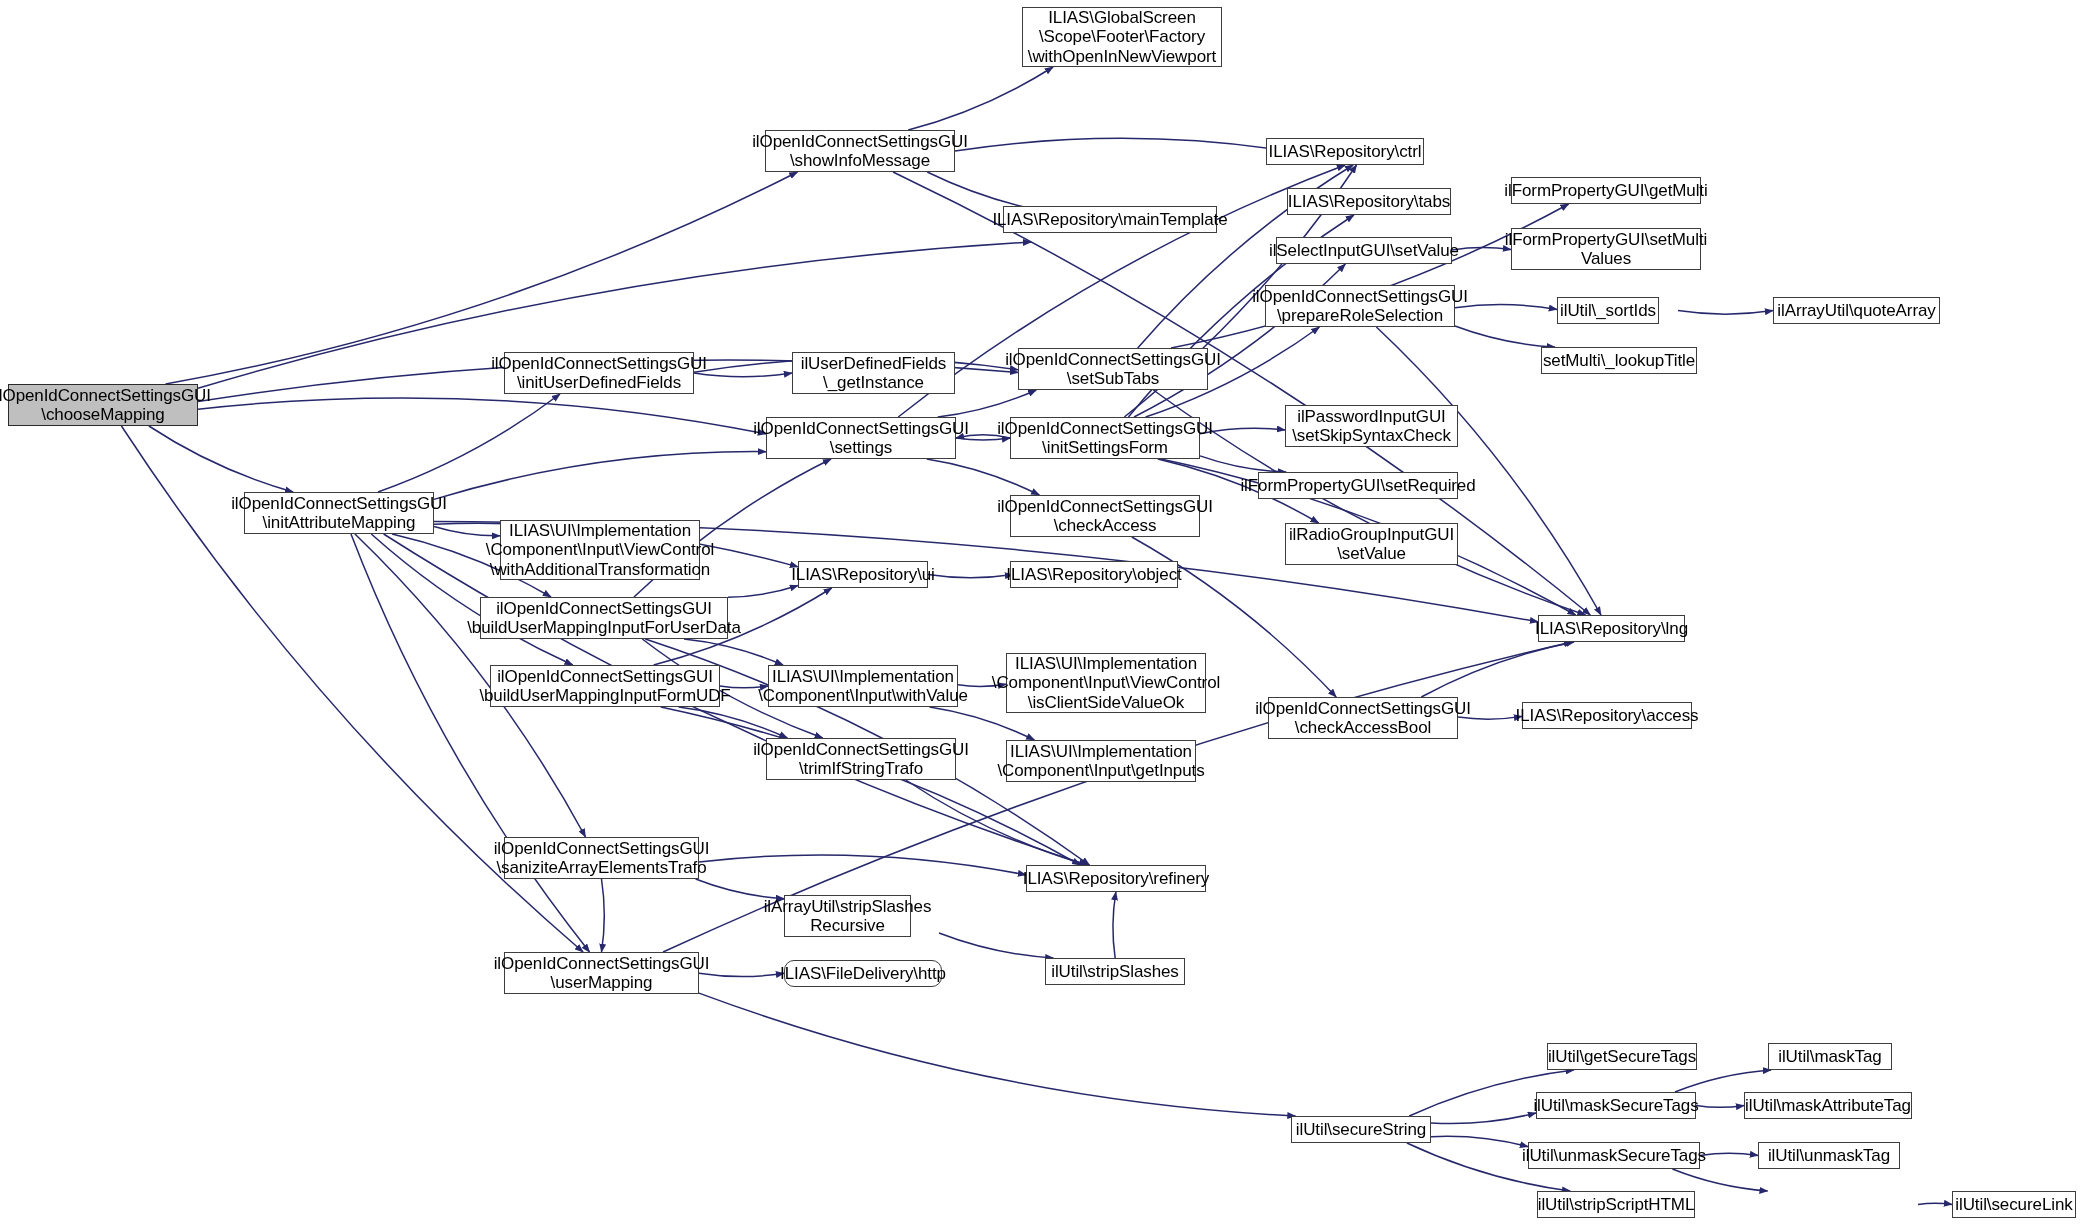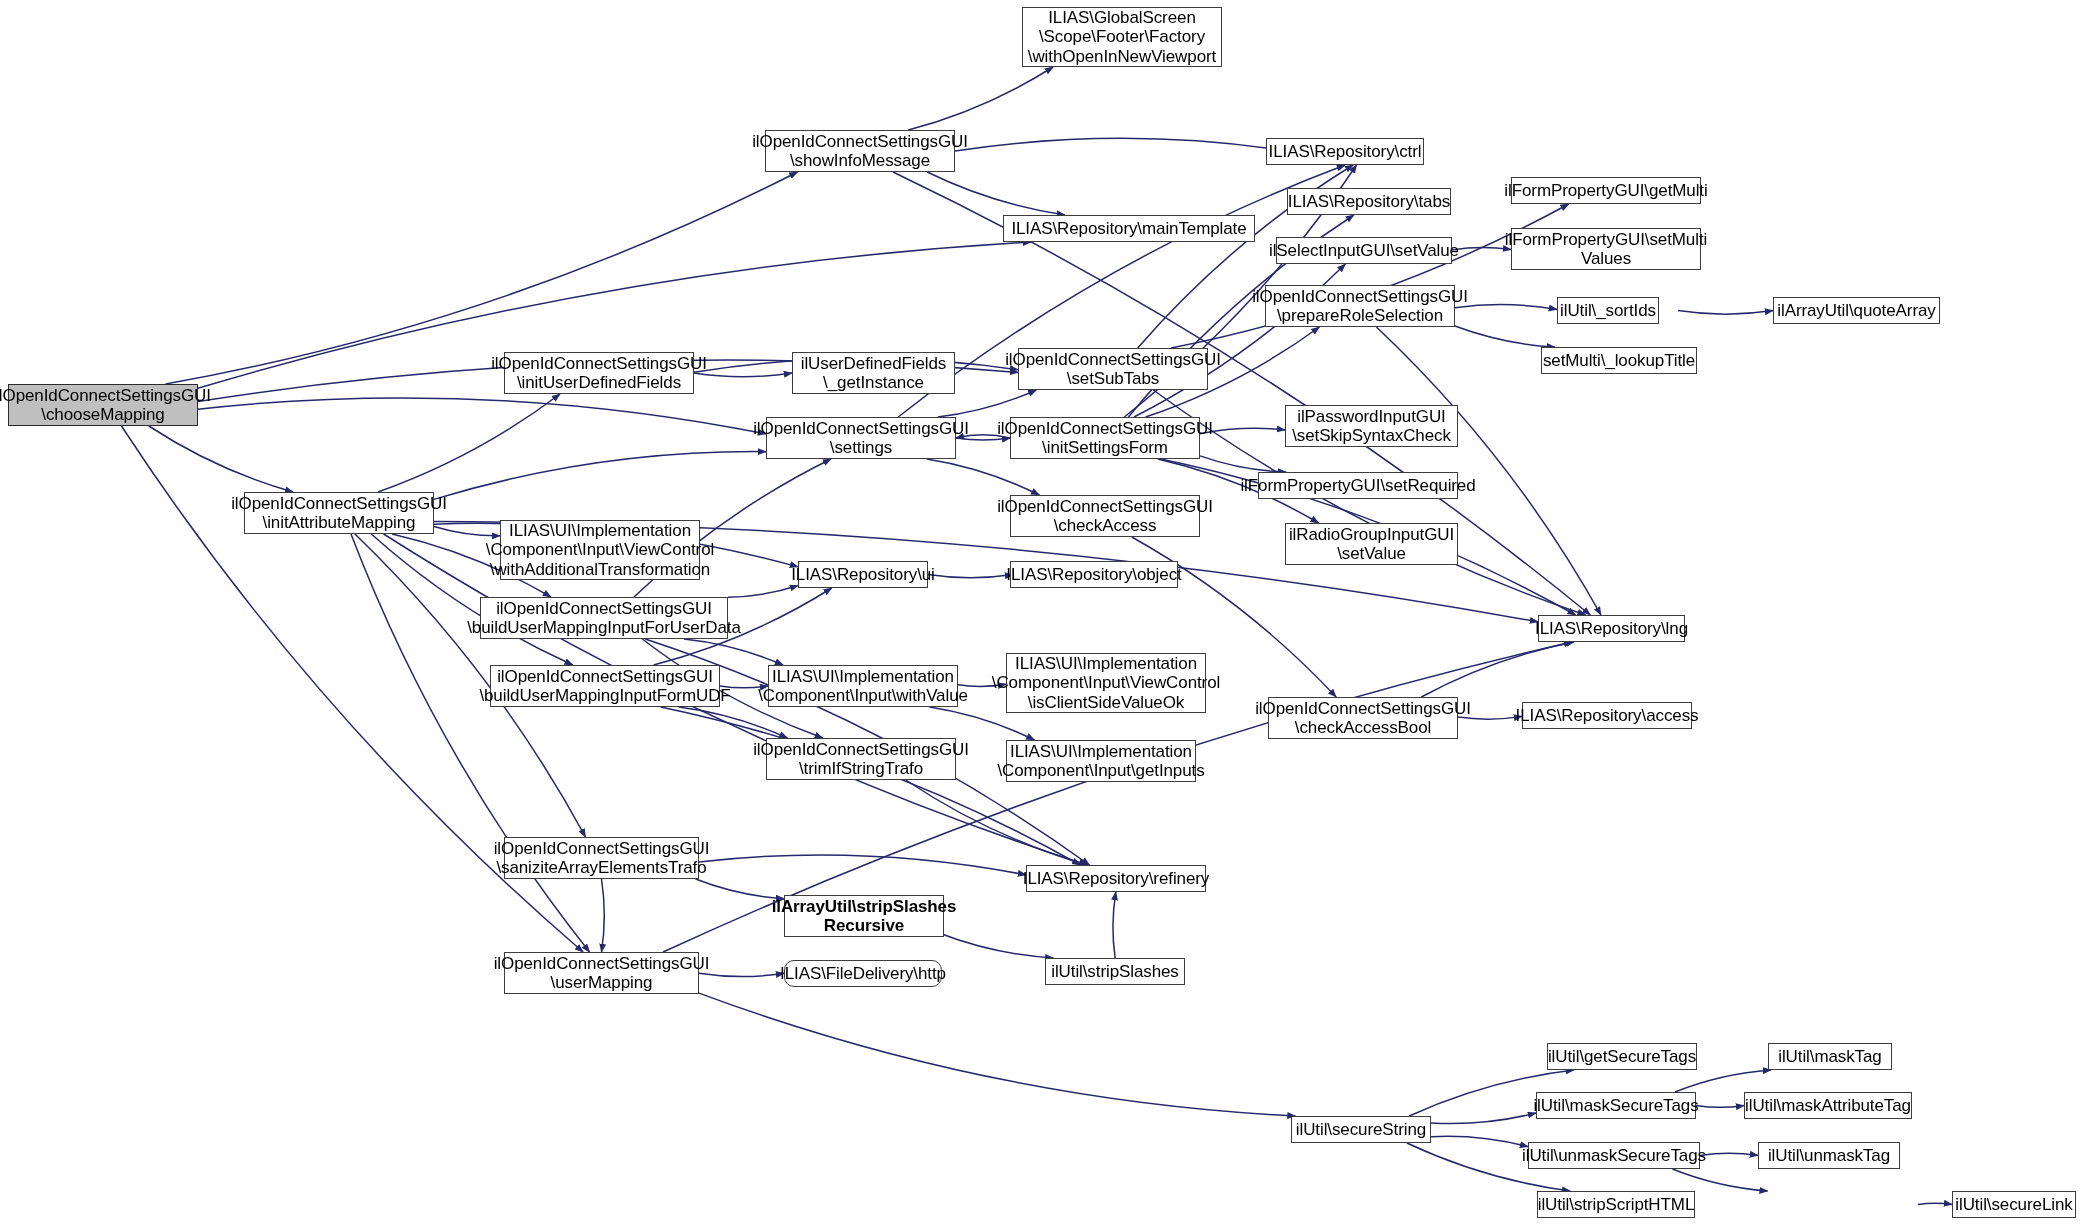--- a/index.html
+++ b/index.html
@@ -117,21 +117,21 @@
       </g>
   </svg>
   <div id="node-layer">
       <div class="node root" style="left: 8px; top: 384px; width: 190px; height: 42px;">ilOpenIdConnectSettingsGUI
 \chooseMapping</div>
       <div class="node" style="left: 765px; top: 130px; width: 190px; height: 42px;">ilOpenIdConnectSettingsGUI
 \showInfoMessage</div>
       <div class="node" style="left: 1022px; top: 7px; width: 200px; height: 60px;">ILIAS\GlobalScreen
 \Scope\Footer\Factory
 \withOpenInNewViewport</div>
-      <div class="node" style="left: 1003px; top: 215px; width: 252px; height: 27px;">ILIAS\Repository\mainTemplate</div>
+      <div class="node" style="left: 1003px; top: 206px; width: 214px; height: 27px;">ILIAS\Repository\mainTemplate</div>
       <div class="node" style="left: 1266px; top: 138px; width: 158px; height: 27px;">ILIAS\Repository\ctrl</div>
       <div class="node" style="left: 1287px; top: 188px; width: 164px; height: 27px;">ILIAS\Repository\tabs</div>
       <div class="node" style="left: 1276px; top: 237px; width: 176px; height: 27px;">ilSelectInputGUI\setValue</div>
       <div class="node" style="left: 1265px; top: 285px; width: 190px; height: 42px;">ilOpenIdConnectSettingsGUI
 \prepareRoleSelection</div>
       <div class="node" style="left: 1511px; top: 177px; width: 190px; height: 27px;">ilFormPropertyGUI\getMulti</div>
       <div class="node" style="left: 1511px; top: 228px; width: 190px; height: 42px;">ilFormPropertyGUI\setMulti
 Values</div>
       <div class="node" style="left: 1557px; top: 297px; width: 102px; height: 27px;">ilUtil\_sortIds</div>
       <div class="node" style="left: 1773px; top: 297px; width: 167px; height: 27px;">ilArrayUtil\quoteArray</div>
@@ -173,21 +173,21 @@
 \trimIfStringTrafo</div>
       <div class="node" style="left: 1006px; top: 740px; width: 190px; height: 42px;">ILIAS\UI\Implementation
 \Component\Input\getInputs</div>
       <div class="node" style="left: 1538px; top: 615px; width: 147px; height: 27px;">ILIAS\Repository\lng</div>
       <div class="node" style="left: 1268px; top: 697px; width: 190px; height: 42px;">ilOpenIdConnectSettingsGUI
 \checkAccessBool</div>
       <div class="node" style="left: 1522px; top: 702px; width: 170px; height: 27px;">ILIAS\Repository\access</div>
       <div class="node" style="left: 504px; top: 837px; width: 195px; height: 42px;">ilOpenIdConnectSettingsGUI
 \saniziteArrayElementsTrafo</div>
       <div class="node" style="left: 1026px; top: 865px; width: 180px; height: 27px;">ILIAS\Repository\refinery</div>
-      <div class="node" style="left: 784px; top: 895px; width: 160px; height: 42px; font-weight: bold;">ilArrayUtil\stripSlashes
+      <div class="node" style="left: 784px; top: 895px; width: 127px; height: 42px;">ilArrayUtil\stripSlashes
 Recursive</div>
       <div class="node" style="left: 504px; top: 952px; width: 195px; height: 42px;">ilOpenIdConnectSettingsGUI
 \userMapping</div>
       <div class="node" style="left: 784px; top: 960px; width: 158px; height: 27px; border-radius: 10px;">ILIAS\FileDelivery\http</div>
       <div class="node" style="left: 1045px; top: 958px; width: 140px; height: 27px;">ilUtil\stripSlashes</div>
       <div class="node" style="left: 1291px; top: 1116px; width: 140px; height: 27px;">ilUtil\secureString</div>
       <div class="node" style="left: 1547px; top: 1043px; width: 150px; height: 27px;">ilUtil\getSecureTags</div>
       <div class="node" style="left: 1536px; top: 1092px; width: 160px; height: 27px;">ilUtil\maskSecureTags</div>
       <div class="node" style="left: 1528px; top: 1142px; width: 172px; height: 27px;">ilUtil\unmaskSecureTags</div>
       <div class="node" style="left: 1537px; top: 1191px; width: 158px; height: 27px;">ilUtil\stripScriptHTML</div>

